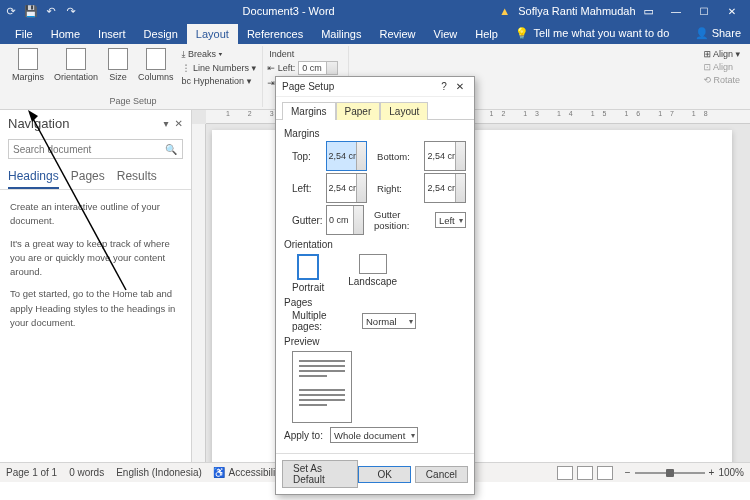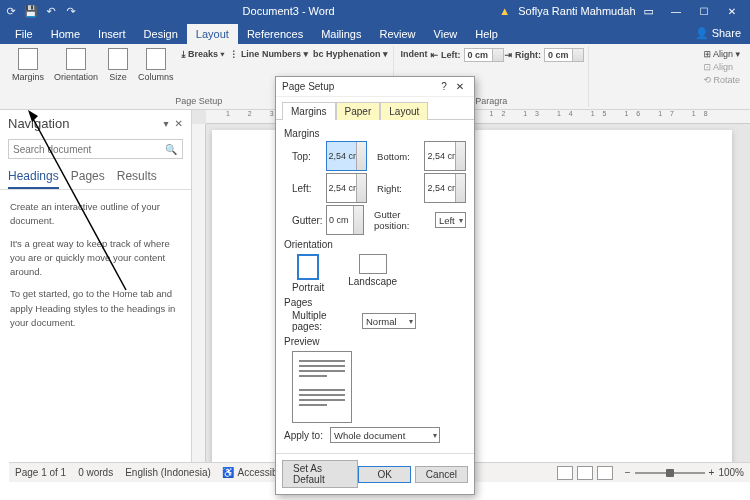--- a/index.html
+++ b/index.html
@@ -21,21 +21,21 @@
 .tab.share { margin-left: auto; }
 .bulb { margin-right: 4px; }
 
 .ribbon { background: #f3f3f3; border-bottom: 1px solid #d4d4d4; height: 66px; display: flex; padding: 2px 4px; }
 .group { display: flex; flex-direction: column; border-right: 1px solid #e1e1e1; padding: 0 4px; }
 .group-body { flex: 1; display: flex; align-items: flex-start; gap: 2px; }
 .group-label { text-align: center; font-size: 9px; color: #666; padding: 1px 0; }
 .bigbtn { display: flex; flex-direction: column; align-items: center; padding: 2px 4px; gap: 2px; cursor: pointer; }
 .bigbtn-icon { width: 20px; height: 22px; background: #fff; border: 1px solid #888; position: relative; }
 .bigbtn-label { font-size: 9px; color: #444; }
-.small-stack { display: flex; flex-direction: row; gap: 1px; padding-top: 2px; font-weight: bold; }
+.small-stack { display: flex; flex-direction: column; gap: 1px; padding-top: 2px; }
 .small-item { font-size: 9px; color: #444; padding: 1px 2px; white-space: nowrap; }
 .indent-row { display: flex; align-items: center; gap: 3px; font-size: 9px; color: #444; }
 .spinner { width: 40px; height: 14px; border: 1px solid #bbb; background: #fff; font-size: 9px; padding-left: 3px; display: flex; align-items: center; position: relative; }
 .spinner::after { content: ""; position: absolute; right: 0; top: 0; bottom: 0; width: 10px; border-left: 1px solid #bbb; background: linear-gradient(#eee,#ddd); }
 .arrange-stack { display: flex; flex-direction: column; gap: 1px; padding-top: 2px; }
 
 .workspace { display: flex; height: 352px; }
 .nav-pane { width: 192px; border-right: 1px solid #d4d4d4; background: #fff; display: flex; flex-direction: column; }
 .nav-head { display: flex; align-items: center; padding: 6px 8px; color: #444; font-size: 13px; }
 .nav-head .spacer { flex: 1; }
@@ -46,21 +46,21 @@
 .nav-tab { font-size: 12px; color: #666; padding: 4px 0; cursor: pointer; }
 .nav-tab.active { color: #2b579a; border-bottom: 2px solid #2b579a; }
 .nav-body { padding: 10px; font-size: 9.5px; color: #555; line-height: 1.5; }
 .nav-body p { margin-bottom: 8px; }
 
 .doc-area { flex: 1; background: #e6e6e6; position: relative; overflow: hidden; }
 .ruler-v { position: absolute; left: 0; top: 14px; bottom: 0; width: 14px; background: #f3f3f3; border-right: 1px solid #ccc; }
 .ruler-h { position: absolute; left: 14px; right: 0; top: 0; height: 14px; background: #f3f3f3; border-bottom: 1px solid #ccc; font-size: 7px; color: #777; overflow: hidden; white-space: nowrap; letter-spacing: 8px; padding-left: 20px; }
 .page { position: absolute; left: 20px; top: 20px; width: 520px; height: 340px; background: #fff; box-shadow: 0 2px 6px rgba(0,0,0,.2); }
 
-.statusbar { position: absolute; left: 9px; right: 0; bottom: 18px; height: 20px; background: #f3f2f1; border-top: 1px solid #d4d4d4; display: flex; align-items: center; padding: 0 6px; font-size: 10px; color: #444; gap: 12px; }
+.statusbar { position: absolute; left: 0; right: 0; bottom: 18px; height: 20px; background: #f3f2f1; border-top: 1px solid #d4d4d4; display: flex; align-items: center; padding: 0 6px; font-size: 10px; color: #444; gap: 12px; }
 .statusbar .spacer { flex: 1; }
 .view-icons { display: flex; gap: 4px; align-items: center; }
 .view-icon { width: 16px; height: 14px; border: 1px solid #999; background: #fff; }
 .zoom { display: flex; align-items: center; gap: 4px; }
 .zoom-track { width: 70px; height: 2px; background: #999; position: relative; }
 .zoom-track::before { content: ""; position: absolute; left: 50%; top: -3px; width: 8px; height: 8px; background: #666; border-radius: 1px; transform: translateX(-50%); }
 
 
 .dialog { position: absolute; left: 275px; top: 76px; width: 200px; background: #fff; border: 1px solid #999; box-shadow: 2px 3px 8px rgba(0,0,0,.3); font-size: 10px; color: #333; }
 .dlg-title { display: flex; align-items: center; padding: 4px 6px; border-bottom: 1px solid #eee; }
@@ -120,20 +120,21 @@
   <div class="tab">File</div>
   <div class="tab">Home</div>
   <div class="tab">Insert</div>
   <div class="tab">Design</div>
   <div class="tab active">Layout</div>
   <div class="tab">References</div>
   <div class="tab">Mailings</div>
   <div class="tab">Review</div>
   <div class="tab">View</div>
   <div class="tab">Help</div>
+  <div class="tab tell"><span class="bulb">💡</span><span>Tell me what you want to do</span></div>
   <div class="tab share"><span>👤</span> <span>Share</span></div>
 </div>
 
 <div class="ribbon">
   <div class="group">
     <div class="group-body">
       <div class="bigbtn">
           <div class="bigbtn-icon"></div>
           <span class="bigbtn-label">Margins</span>
         </div>
@@ -287,21 +288,21 @@
         <div class="ln"></div>
         <div class="ln" style="width:60%"></div>
       <div style="height:6px"></div>
       <div class="ln"></div>
         <div class="ln"></div>
         <div class="ln"></div>
         <div class="ln" style="width:60%"></div>
     </div>
     <div class="mrow" style="margin-left:0">
       <span style="width:42px">Apply to:</span>
-      <div class="combo" style="width:110px">Whole document</div>
+      <div class="combo" style="width:88px">Whole document</div>
     </div>
   </div>
   <div class="dlg-foot">
     <div class="btn">Set As Default</div>
     <span class="spacer"></span>
     <div class="btn primary" style="margin-right:4px;padding:2px 18px">OK</div>
     <div class="btn">Cancel</div>
   </div>
 </div>
 

